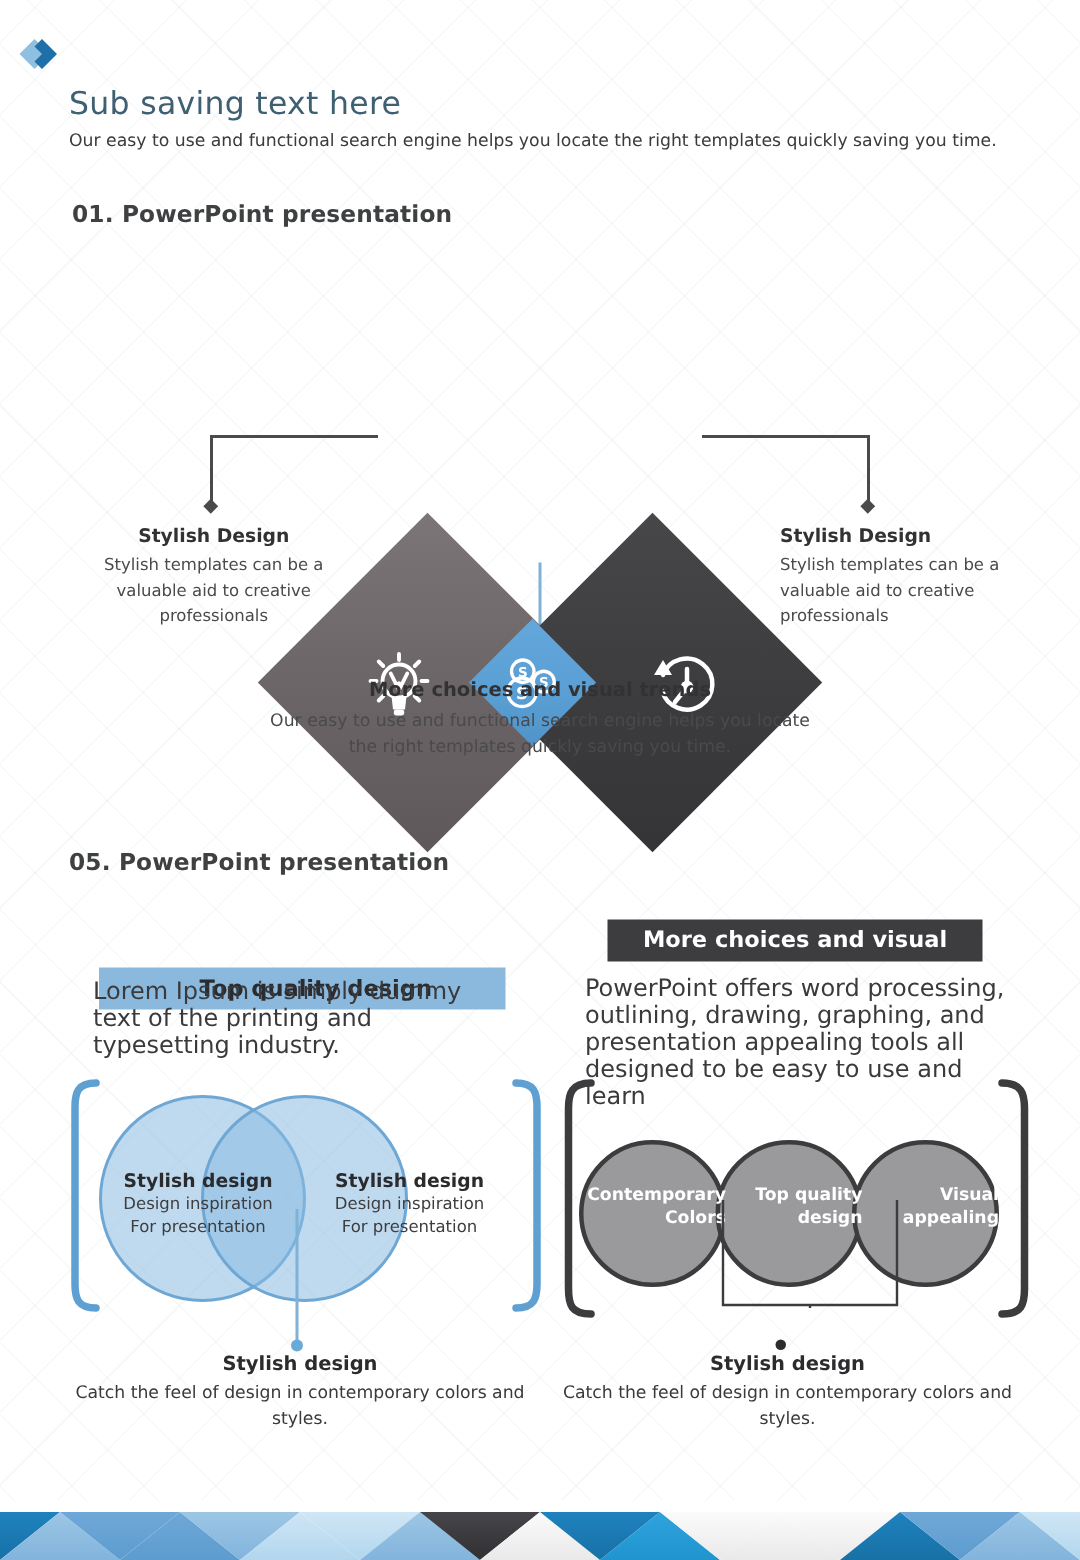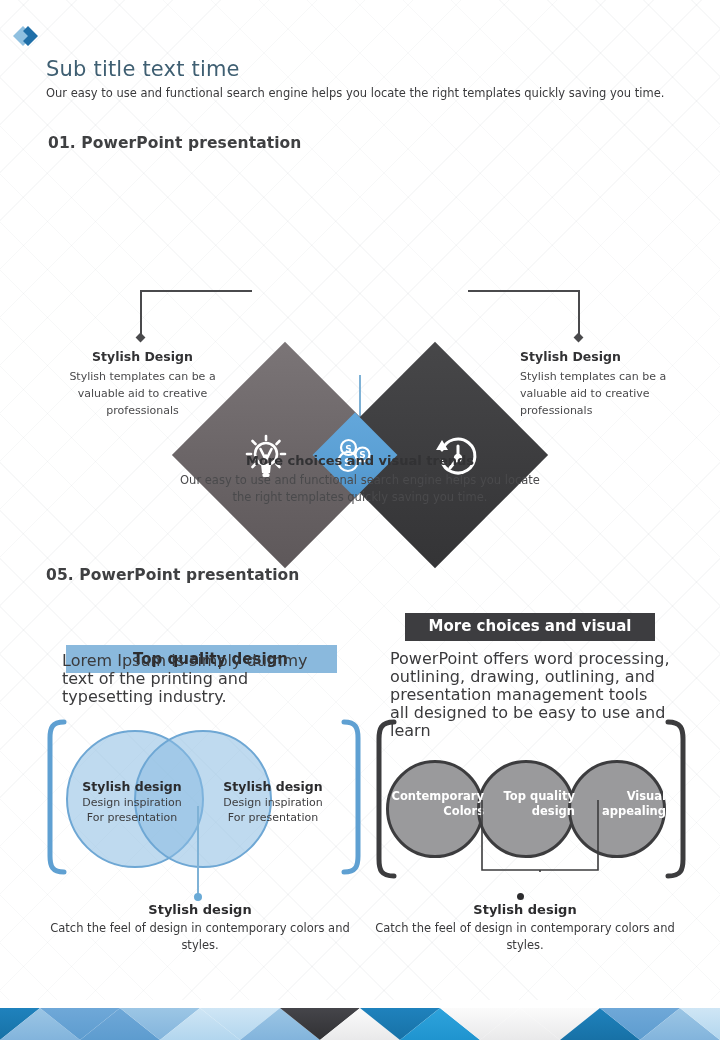--- a/index.html
+++ b/index.html
@@ -138,21 +138,21 @@
 <div id="slide">
 
   <div class="abs" id="logo">
     <svg width="34" height="34" viewBox="0 0 34 34">
       <polygon points="13,4 23,14 13,24 3,14" fill="#8fc0e0"></polygon>
       <polygon points="18,4 28,14 18,24 13,19 18,14 13,9" fill="#1f6fa8"></polygon>
     </svg>
   </div>
 
   <div class="abs" id="header">
-    <div id="subtitle">Sub title text time</div>
+    <div id="subtitle">Sub saving text here</div>
     <div id="subtitle-desc">Our easy to use and functional search engine  helps you locate the right templates quickly saving you time.</div>
   </div>
 
   <div class="abs sec-head" id="sec1-head">01. PowerPoint presentation</div>
 
   <div class="abs" id="diagram">
 
     <div class="conn" style="left:140px;top:120px;width:112px;height:1.5px;"></div>
     <div class="conn" style="left:140px;top:120px;width:1.5px;height:47px;"></div>
     <div class="marker" style="left:137px;top:164px;"></div>
@@ -232,21 +232,21 @@
   <div class="abs sec-head" id="sec2-head">05. PowerPoint presentation</div>
 
   <div class="banner" id="banner-left">
     <span>Top quality design</span>
   </div>
   <div class="panel-body" id="body-left">Lorem Ipsum is simply dummy text of the printing and typesetting industry.</div>
 
   <div class="banner" id="banner-right">
     <span class="banner-txt">More choices and visual trends</span>
   </div>
-  <div class="panel-body" id="body-right">PowerPoint offers word processing, outlining, drawing, outlining, and presentation management tools all designed to be easy to use and learn</div>
+  <div class="panel-body" id="body-right">PowerPoint offers word processing, outlining, drawing, graphing, and presentation appealing tools all designed to be easy to use and learn</div>
 
   <div class="bracket abs" style="left:44px;top:718px;">
     <svg width="320" height="158" viewBox="0 0 320 158">
       <path d="M20 4 C8 4 6 10 6 20 L6 138 C6 148 8 154 20 154" fill="none" stroke="#5fa0d2" stroke-width="5" stroke-linecap="round"></path>
       <path d="M300 4 C312 4 314 10 314 20 L314 138 C314 148 312 154 300 154" fill="none" stroke="#5fa0d2" stroke-width="5" stroke-linecap="round"></path>
     </svg>
   </div>
 
   <div class="venn-circle" style="left:66px;top:730px;width:134px;height:134px;"></div>
   <div class="venn-circle" style="left:134px;top:730px;width:134px;height:134px;"></div>

